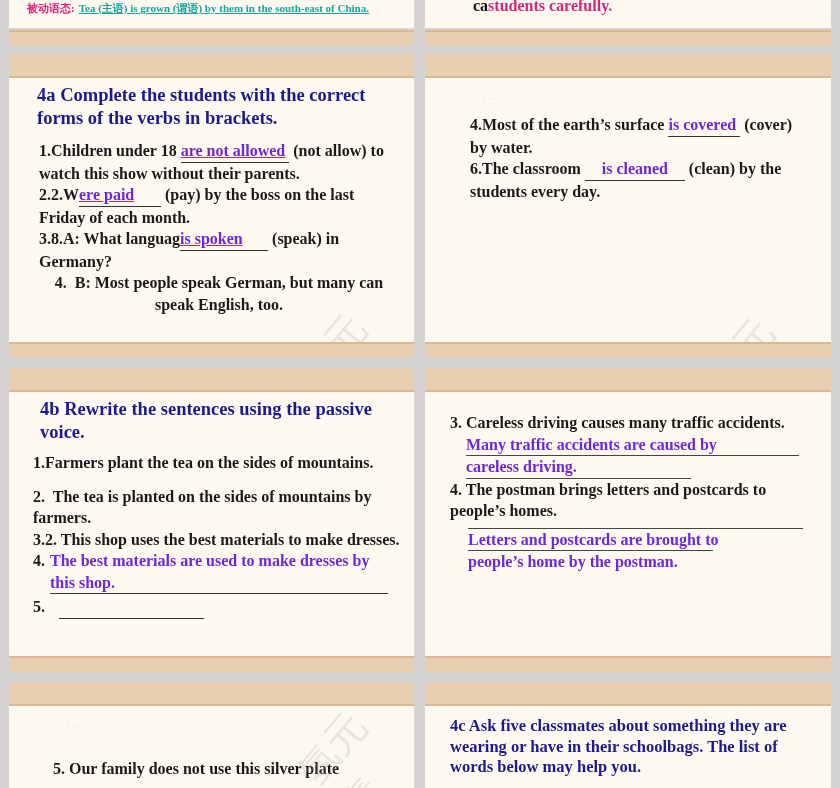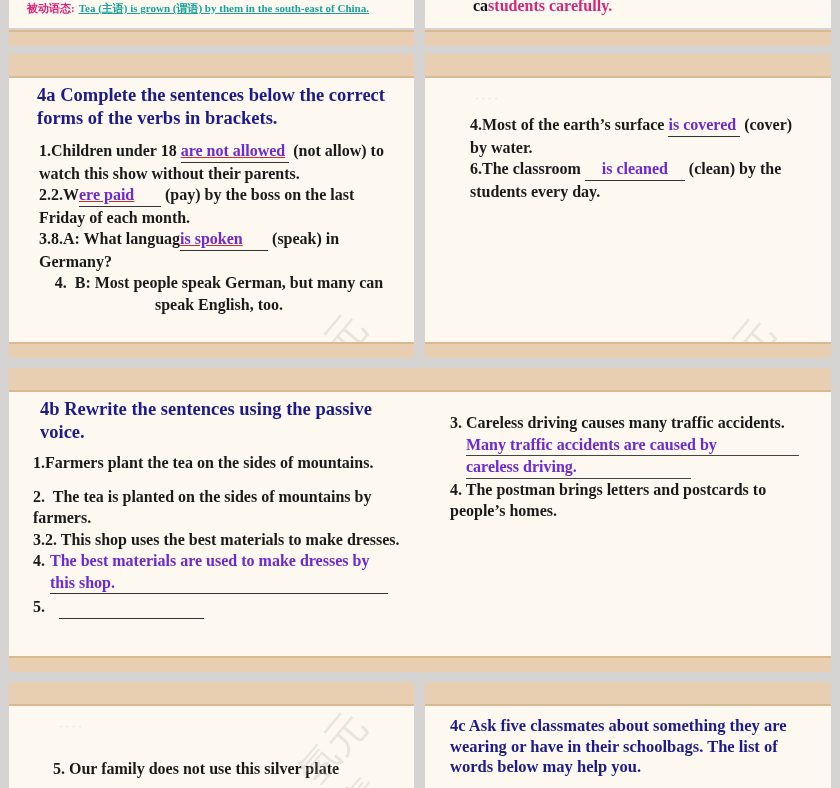--- a/index.html
+++ b/index.html
@@ -52,21 +52,21 @@
 <div class="slide" style="left:425px; top:-10px; width:406px; height:38px;">
   <div class="content" style="left:48px; top:7px; white-space:nowrap;">
     <span style="color:#111; font-size:16px;">ca</span><span class="pink">students carefully.</span>
   </div>
 </div>
 <div class="band-bottom" style="position:absolute; left:9px; width:405px; top:30px; height:14px;"></div>
 <div class="band-bottom" style="position:absolute; left:425px; width:406px; top:30px; height:14px;"></div>
 
 <div class="slide" style="left:9px; top:54px; width:405px; height:304px;">
   <div class="band-top"></div>
-  <div class="content title" style="left:28px; top:30px; width:360px;">4a  Complete the sentences below the correct forms of the verbs in brackets.</div>
+  <div class="content title" style="left:28px; top:30px; width:360px;">4a  Complete the students with the correct forms of the verbs in brackets.</div>
   <div class="content body" style="left:30px; top:86px; width:360px;">
     <div>
       <span>1.</span><span>Children under 18 </span><span class="blank"><span class="ans u">are not allowed</span>&nbsp;</span><span> (not allow) to watch this show without their parents.</span>
     </div>
     <div>
       <span>2.2.W</span><span class="blank" style="min-width:82px"><span class="ans u">ere paid</span></span><span> (pay) by the boss on the last Friday of each month.</span>
     </div>
     <div>
       <span>3.8.</span><span>A: What languag</span><span class="blank" style="min-width:88px"><span class="ans u">is spoken</span></span><span> (speak) in Germany?</span>
     </div>
@@ -84,21 +84,21 @@
       <span>4.Most of the earth’s surface </span><span class="blank"><span class="ans">is covered</span>&nbsp;</span><span> (cover)  by water.</span>
     </div>
     <div>
       <span>6.The classroom </span><span class="blank" style="min-width:100px; text-align:center"><span class="ans">is cleaned</span></span><span> (clean) by the students every day.</span>
     </div>
   </div>
   <div class="wm" style="left:290px; top:250px;">氢元素</div>
   <div class="band-bottom"></div>
 </div>
 
-<div class="slide" style="left:9px; top:368px; width:405px; height:304px;padding-left:24px;">
+<div class="slide" style="left:9px; top:368px; width:405px; height:304px;">
   <div class="band-top"></div>
   <div class="content title" style="left:31px; top:30px; width:340px;">4b  Rewrite the sentences using the passive voice.</div>
   <div class="content body" style="left:24px; top:84px; width:370px;">
     <div><span>1.</span><span>Farmers plant the tea on the sides of mountains.</span></div>
     <div style="white-space:pre-wrap;margin-top:12px;"><span>2.</span><span>  The tea is planted on the sides of mountains by farmers.</span></div>
     <div><span>3.2.</span><span> This shop uses the best materials to make dresses.</span></div>
     <div style="display:flex;">
       <span style="margin-right:5px;">4.</span>
       <span class="ans" style="border-bottom:1.5px solid #333; padding-bottom:0; width:338px;">The best materials are used to make dresses by this shop.</span>
     </div>
@@ -109,20 +109,25 @@
 
 <div class="slide" style="left:425px; top:368px; width:406px; height:304px;">
   <div class="band-top"></div>
   <div class="content body" style="left:25px; top:44px; width:370px;">
     <div>3. Careless driving causes many traffic accidents.</div>
     <div class="indent">
       <div class="ans" style="border-bottom:1.5px solid #444; width:333px;">Many traffic accidents are caused by</div>
       <div class="ans" style="border-bottom:1.5px solid #444; width:225px;">careless driving.</div>
     </div>
     <div style="padding-left:0; text-indent:0;">4. The postman brings letters and postcards to people’s homes.</div>
+    <div class="indent" style="margin-top:6px; padding-left:18px;">
+      <div style="border-top:1.5px solid #444; width:335px;"></div>
+      <div class="ans" style="border-bottom:1.5px solid #444; width:245px; white-space:nowrap;">Letters and postcards are brought to</div>
+      <div class="ans">people’s home by the postman.</div>
+    </div>
   </div>
   <div class="band-bottom"></div>
 </div>
 
 <div class="slide" style="left:9px; top:682px; width:405px; height:120px;">
   <div class="band-top"></div>
   <div class="faint" style="left:50px; top:38px;">· · · ·</div>
   <div class="content body" style="left:44px; top:76px; font-size:16px;">5. Our family does not use this silver plate</div>
   <div class="wm" style="left:300px; top:20px;">氢元素</div>
 </div>

